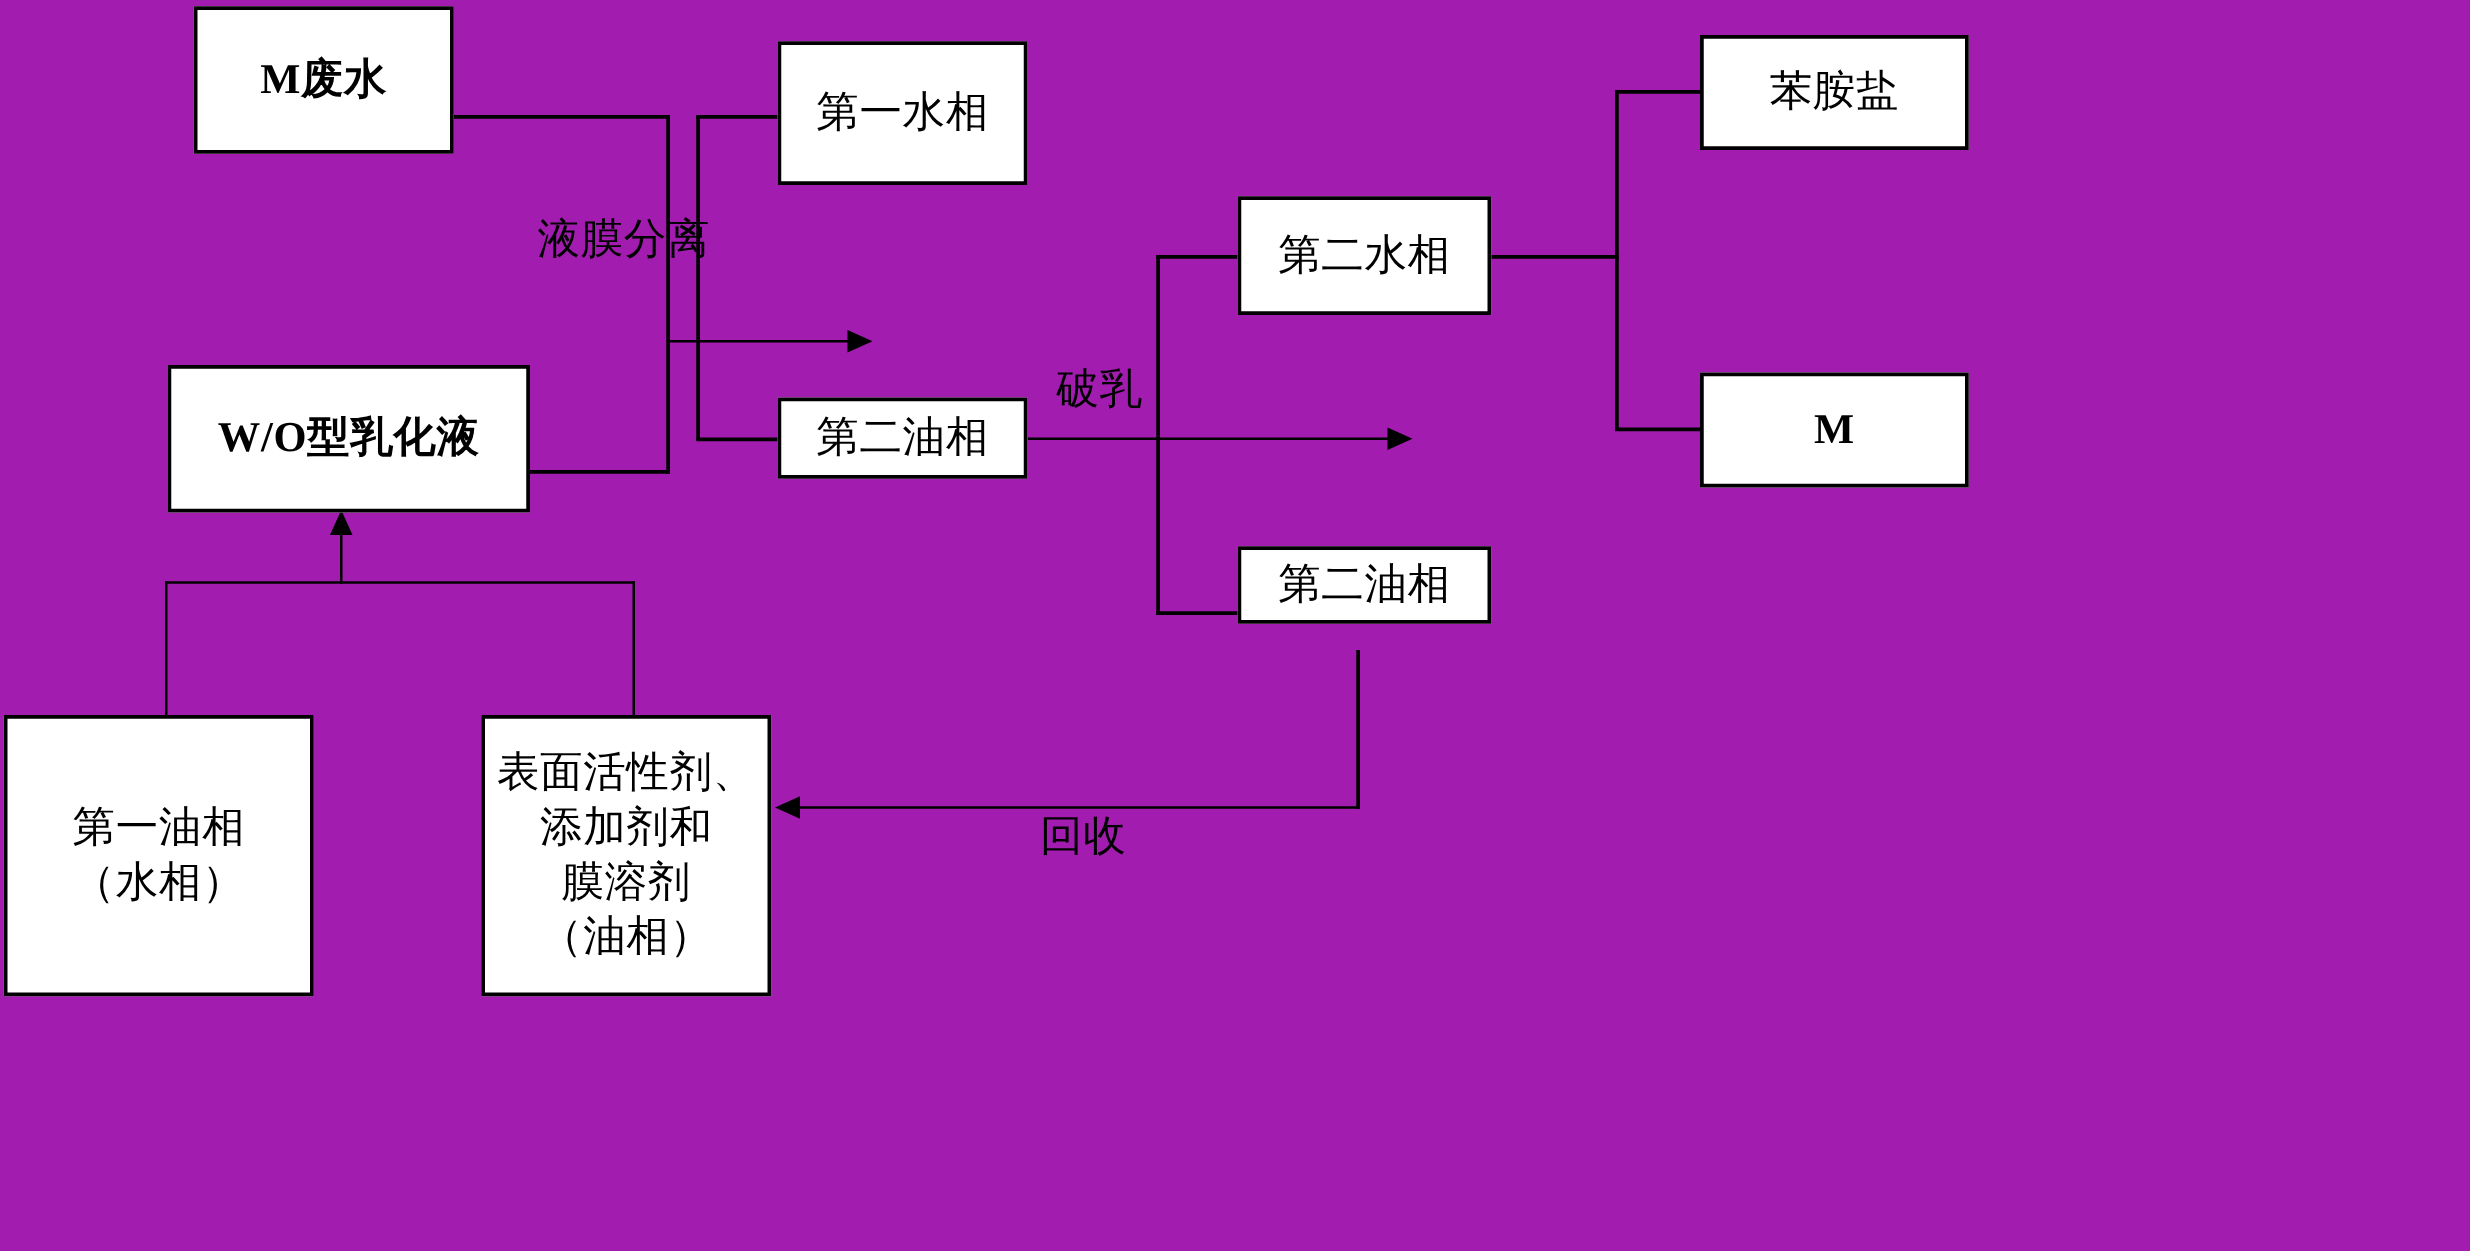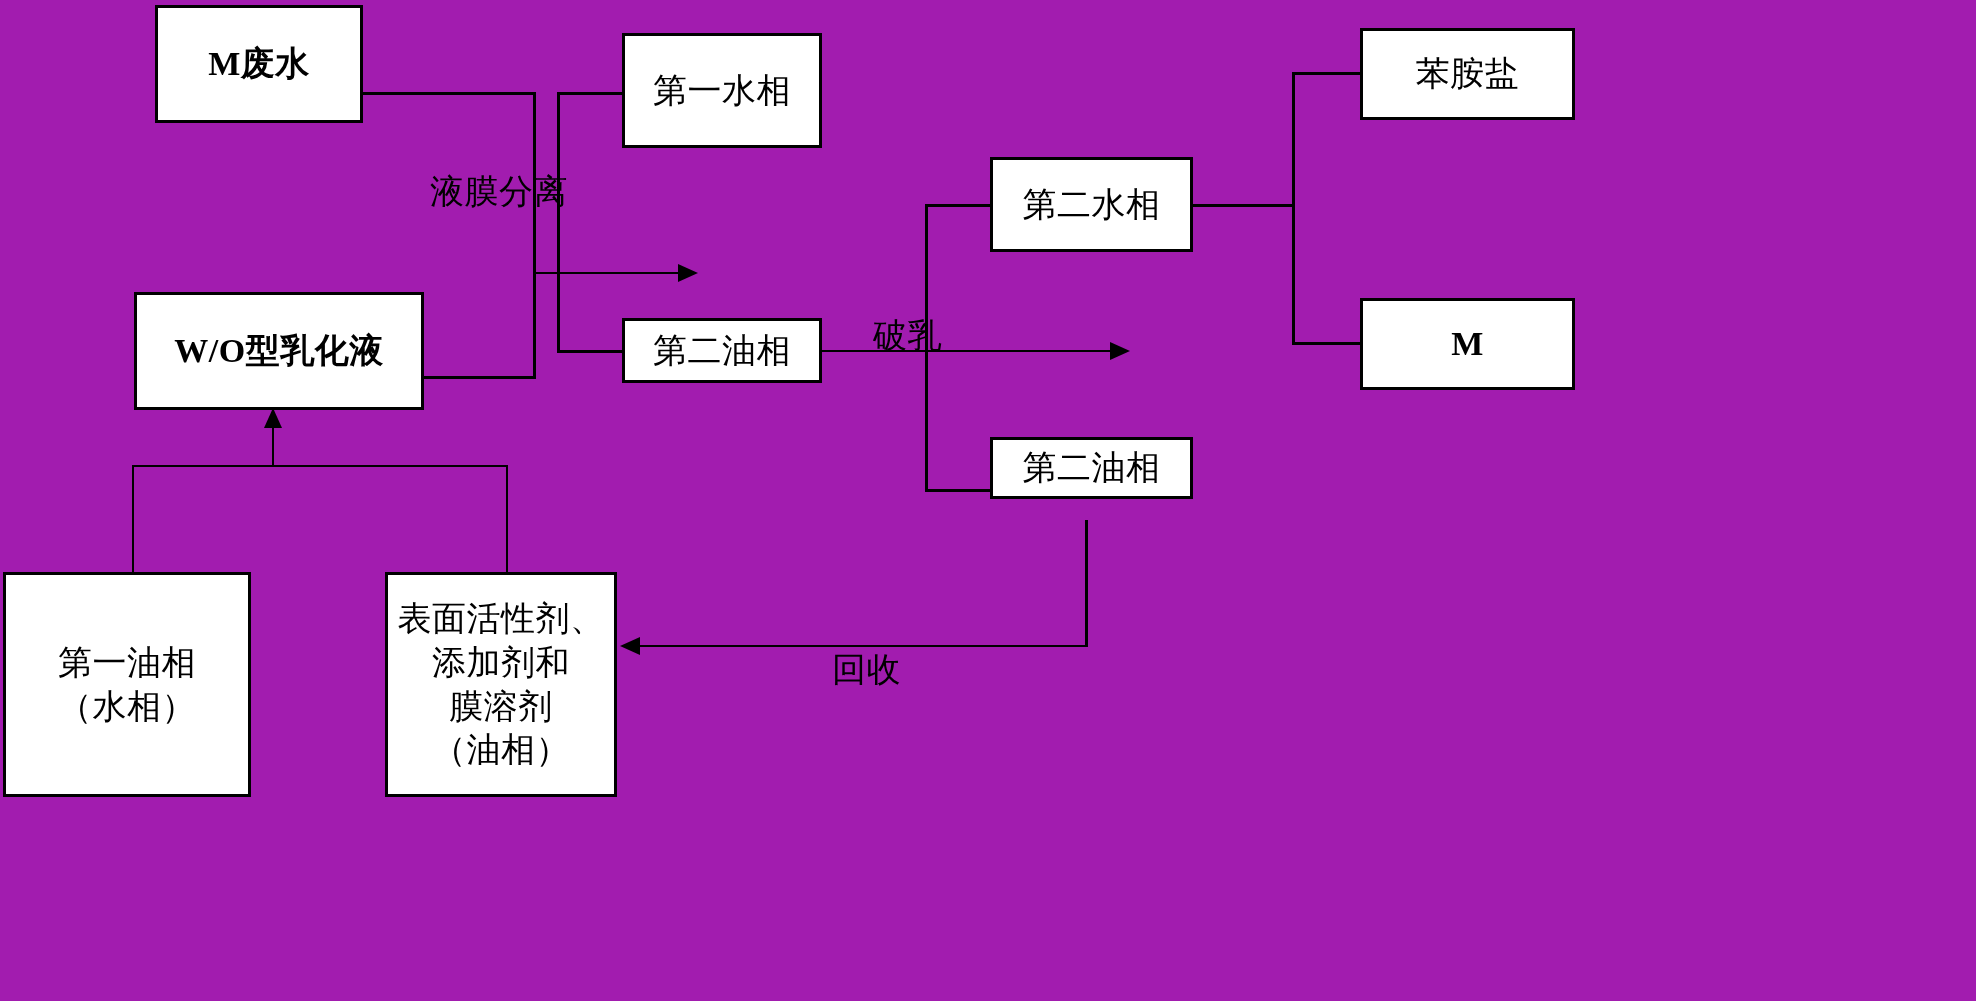--- a/index.html
+++ b/index.html
@@ -92,21 +92,21 @@
   <div class="box reg" style="left:3px;top:572px;width:248px;height:225px;">第一油相
 （水相）</div>
 
   <div class="box reg" style="left:385px;top:572px;width:232px;height:225px;">表面活性剂、
 添加剂和
 膜溶剂
 （油相）</div>
 
   <div class="lbl" style="left:430px;top:160px;margin-top:12px;">液膜分离</div>
 
-  <div class="lbl" style="left:845px;top:316px;margin-left:28px;">破乳</div>
+  <div class="lbl" style="left:845px;top:292px;">破乳</div>
 
   <div class="lbl" style="left:832px;top:650px;">回收</div>
 
   <div class="h" style="left:363px;top:92px;width:173px;"></div>
 
   <div class="h" style="left:374px;top:376px;width:162px;"></div>
 
   <div class="v" style="left:533px;top:92px;height:287px;"></div>
 
   <div class="h thin" style="left:536px;top:272px;width:146px;"></div>

